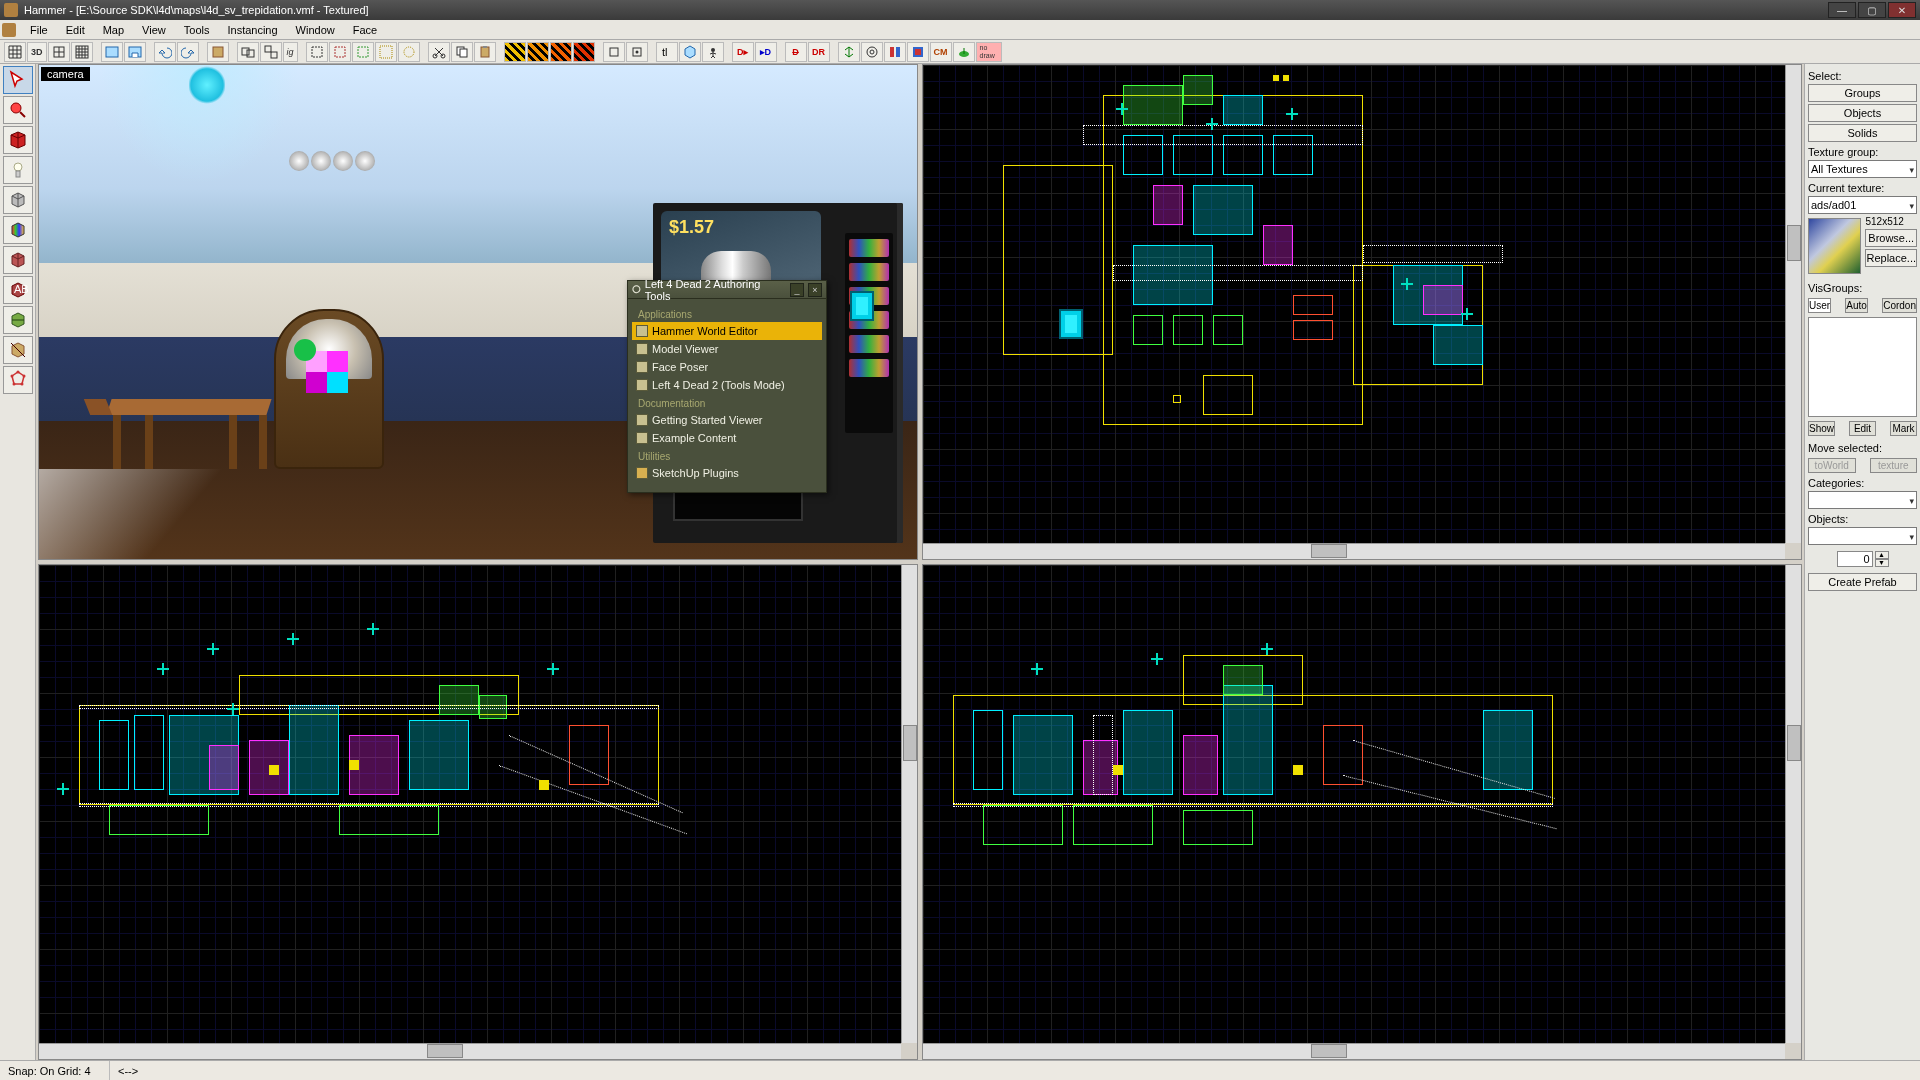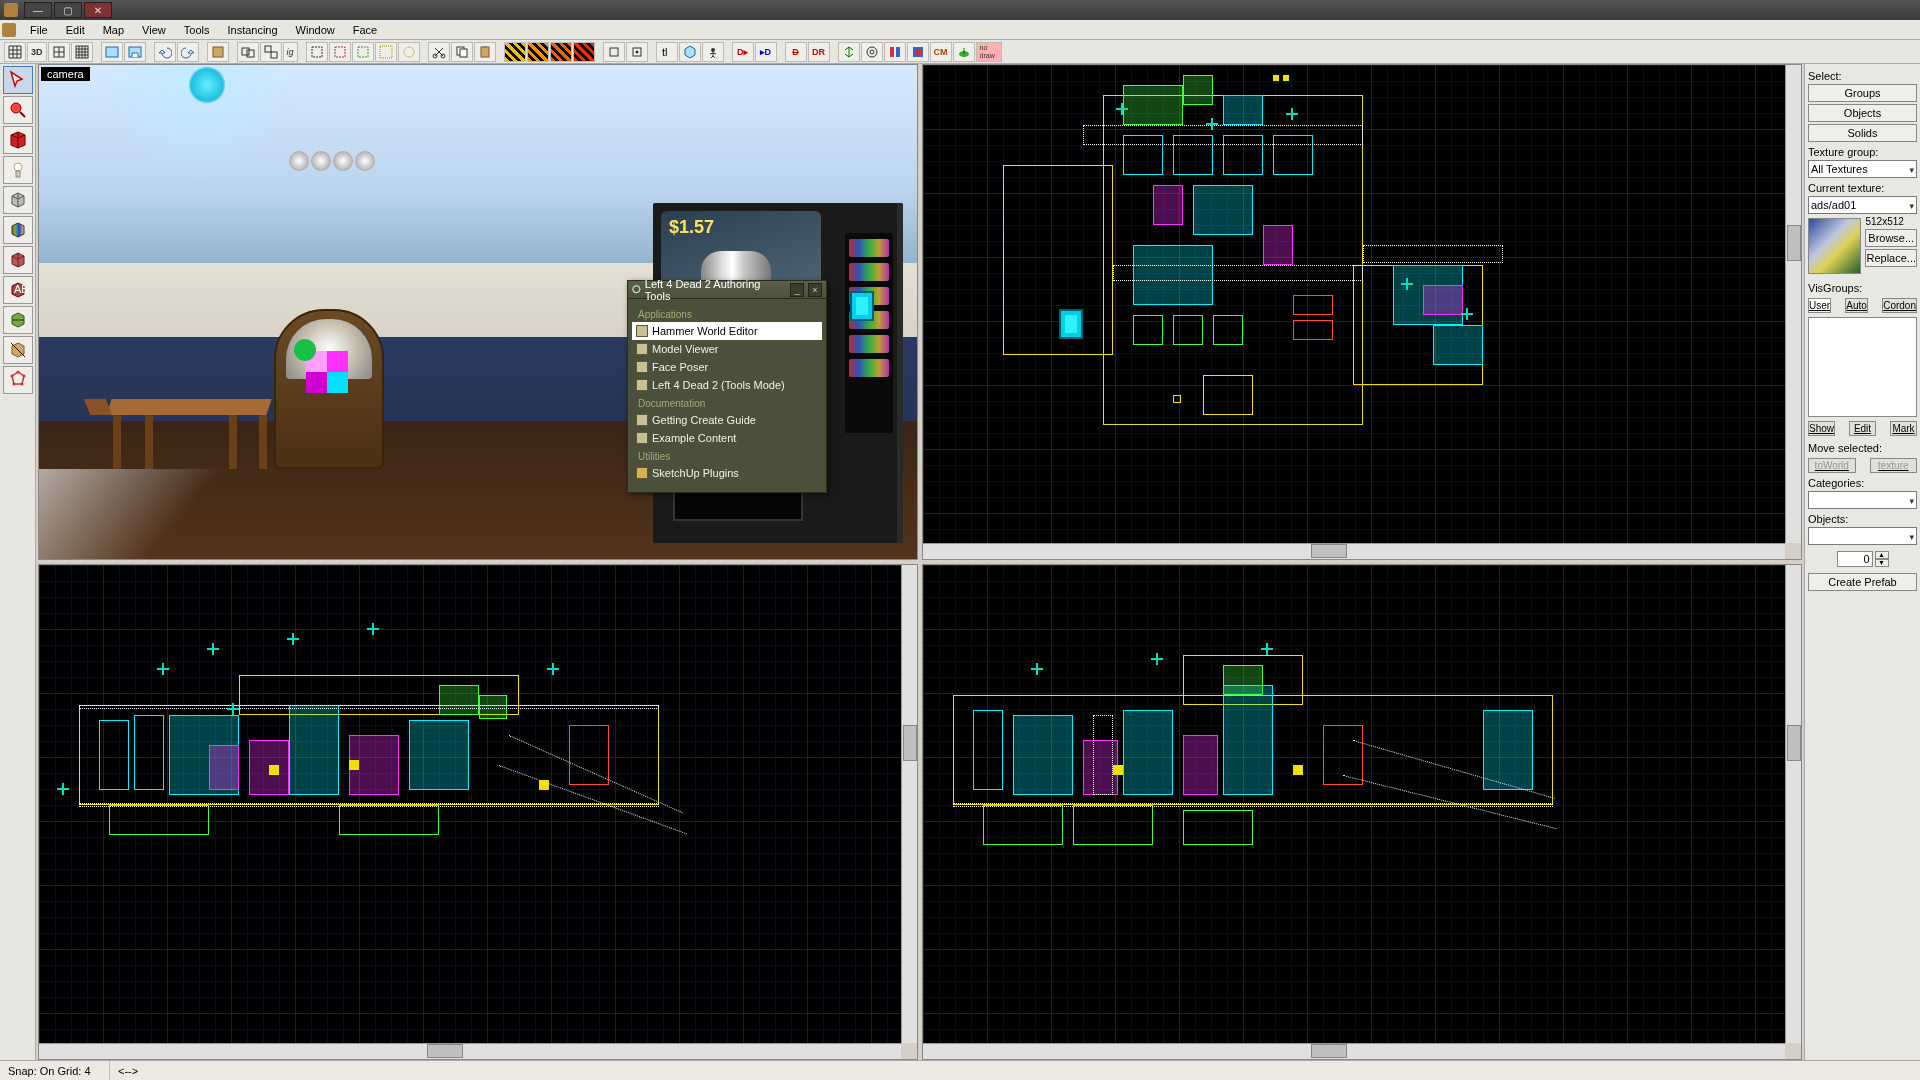--- a/index.html
+++ b/index.html
@@ -94,21 +94,21 @@
 
 .rightpanel { width: 116px; background: #e8e8e3; border-left: 1px solid #aaa; padding: 4px 3px; display:flex; flex-direction:column; gap:2px; font-size:11px; color:#000;}
 .rightpanel .hdr { font-size:11px; margin-top:2px; }
 .rbtn { height: 18px; border: 1px solid #888; background: #efeee8; text-align:center; line-height:16px; cursor:pointer; }
 .rsel { height: 18px; border: 1px solid #7a7a7a; background:#fff; padding:0 2px; line-height:16px; position:relative;}
 .rsel::after{content:'▾'; position:absolute; right:2px; top:1px; font-size:9px; color:#333;}
 .texpreview{height:56px; border:1px solid #888; background:linear-gradient(135deg,#3048a0,#c0c8e0 40%,#e0d050 60%,#206030); margin-top:2px;}
 .texrow{display:flex; gap:4px; align-items:flex-start;}
 .texrow .col{flex:1; display:flex; flex-direction:column; gap:2px;}
 .visg{height:100px; border:1px solid #888; background:#fff; margin-top:2px;}
-.minitabs{display:flex; gap:14px; margin-top:2px;text-decoration:underline;}
+.minitabs{display:flex; gap:14px; margin-top:2px;}
 .minitabs .mt{flex:1; border:1px solid #888; background:#e0e0d8; text-align:center; font-size:10px; padding:1px 0; cursor:pointer;}
 .minitabs .mt.active{background:#fff;}
 .spin{display:flex; align-items:center; gap:2px; justify-content:center; margin-top:4px;}
 .spin input{width:36px; height:16px; border:1px solid #888; font-size:11px; text-align:right; padding-right:2px;}
 .spin .ud{width:14px; display:flex; flex-direction:column;}
 .spin .ud span{height:8px; border:1px solid #888; background:#efeee8; font-size:7px; line-height:6px; text-align:center; cursor:pointer;}
 .grey{color:#999;}
 
 
 .statusbar{position:absolute; left:0; right:0; bottom:0; height:20px; background:#ece9e2; border-top:1px solid #aaa; display:flex; align-items:center; font-size:11px;}
@@ -118,28 +118,29 @@
 
 .sdk-dialog{position:absolute; left:627px; top:280px; width:200px; background:#4a503c; border:1px solid #2a2e1e; box-shadow:2px 2px 6px rgba(0,0,0,0.5); z-index:50; color:#e8e8d8; font-size:11px;}
 .sdk-dialog.big{width:200px;}
 .sdk-title{height:18px; background:linear-gradient(#5a6048,#4a503c); display:flex; align-items:center; padding:0 4px; gap:4px; border-bottom:1px solid #2a2e1e;}
 .sdk-title .t{flex:1; color:#fff;}
 .sdk-title .sbtn{width:14px; height:14px; background:#3a4028; border:1px solid #20241a; color:#ccc; text-align:center; line-height:12px; font-size:9px; cursor:pointer;}
 .sdk-body{padding:6px 4px 10px;}
 .sdk-cat{color:#a8a870; font-size:10px; padding:4px 6px 2px;}
 .sdk-item{padding:3px 6px 3px 20px; position:relative; cursor:pointer; color:#f0f0e4;}
 .sdk-item .ico{position:absolute; left:4px; top:3px; width:12px; height:12px; background:#c8c090; border:1px solid #5a5a3a;}
-.sdk-item.sel{background:#ffffff; color:#000;}
+.sdk-item.sel{background:#eab308; color:#000;}
 .sdk-corner{position:absolute; right:-24px; top:10px;}
 </style>
 </head>
 <body>
 
 <div class="titlebar">
   <div class="icon"></div>
+  <div class="title">Hammer - [E:\Source SDK\l4d\maps\l4d_sv_trepidation.vmf - Textured]</div>
   <div class="winbtns">
     <div class="winbtn">—</div>
     <div class="winbtn">▢</div>
     <div class="winbtn close">✕</div>
   </div>
 </div>
 
 <div class="menubar">
   <div class="hicon"></div>
   <div class="mi">File</div>
@@ -640,21 +641,21 @@
     <span class="sbtn">_</span>
     <span class="sbtn">×</span>
   </div>
   <div class="sdk-body">
     <div class="sdk-cat">Applications</div>
     <div class="sdk-item sel"><span class="ico"></span><span>Hammer World Editor</span></div>
     <div class="sdk-item"><span class="ico"></span><span>Model Viewer</span></div>
     <div class="sdk-item"><span class="ico"></span><span>Face Poser</span></div>
     <div class="sdk-item"><span class="ico"></span><span>Left 4 Dead 2 (Tools Mode)</span></div>
     <div class="sdk-cat">Documentation</div>
-    <div class="sdk-item"><span class="ico"></span><span>Getting Create Guide</span></div>
+    <div class="sdk-item"><span class="ico"></span><span>Getting Started Viewer</span></div>
     <div class="sdk-item"><span class="ico"></span><span>Example Content</span></div>
     <div class="sdk-cat">Utilities</div>
     <div class="sdk-item"><span class="ico" style="background:#d8b050;"></span><span>SketchUp Plugins</span></div>
   </div>
   <div class="sdk-corner">
       <div class="ent-sprite"></div>
     </div>
 </div>
 
 <div class="statusbar">

